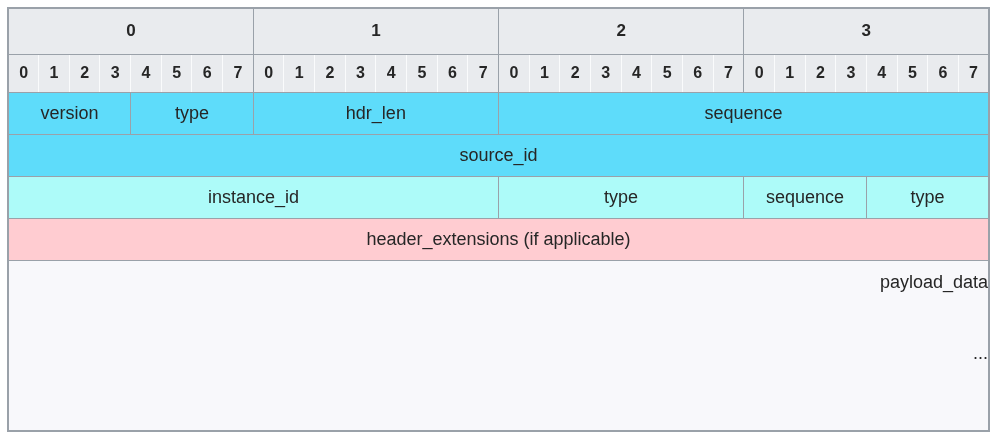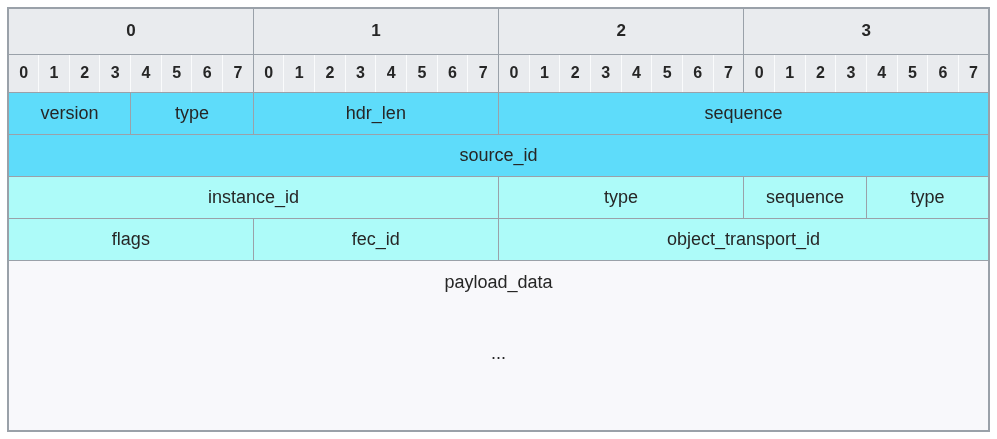--- a/index.html
+++ b/index.html
@@ -50,21 +50,21 @@
   td.field { font-size: 18px; }
   .v-dark    { background: var(--field-dark, #5edcfa); }
   .v-light   { background: var(--field-light, #adfbf9); }
   .v-pink    { background: var(--field-pink, #ffccd1); }
   .v-payload { background: var(--field-payload, #f8f8fb); }
   tr.payload-row { height: auto; }
   td.v-payload { vertical-align: top; }
   .payload-inner {
     display: flex;
     flex-direction: column;
-    align-items: center;
+    align-items: flex-end;
     padding-top: 11px;
   }
   .payload-ellipsis {
     margin-top: 50px;
     font-size: 18px;
   }
 </style>
 </head>
 <body>
 
@@ -120,23 +120,21 @@
         <tr class="field-row">
           <td colspan="32" class="field v-dark">source_id</td>
         </tr>
         <tr class="field-row">
           <td colspan="16" class="field v-light">instance_id</td>
           <td colspan="8" class="field v-light">type</td>
           <td colspan="4" class="field v-light">sequence</td>
           <td colspan="4" class="field v-light">type</td>
         </tr>
         <tr class="field-row">
-          <td colspan="8" class="field v-light">flags</td>
-          <td colspan="8" class="field v-light">fec_id</td>
-          <td colspan="16" class="field v-light">object_transport_id</td>
+          <td colspan="32" class="field v-pink">header_extensions (if applicable)</td>
         </tr>
         <tr class="payload-row">
           <td colspan="32" class="field v-payload">
             <div class="payload-inner">
               <div>payload_data</div>
               <div class="payload-ellipsis">...</div>
             </div>
           </td>
         </tr>
       </tbody>

